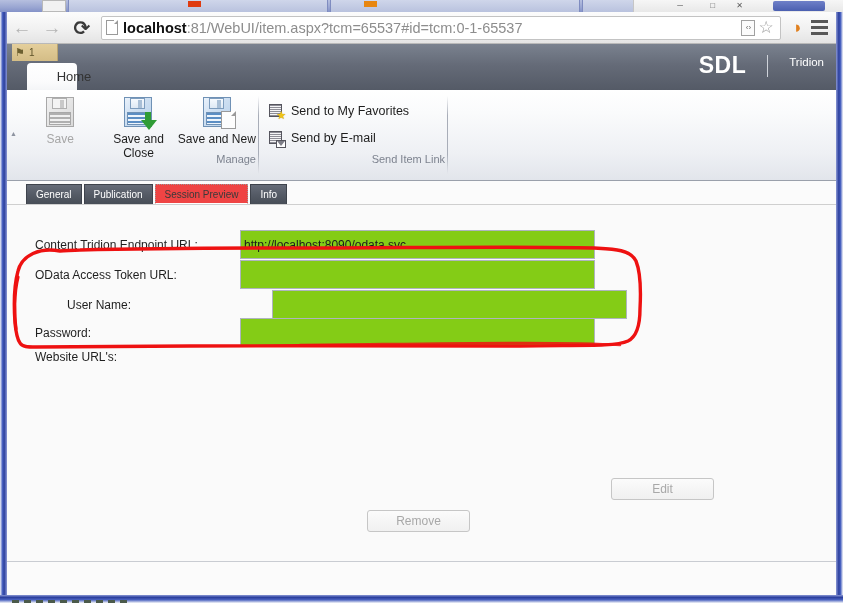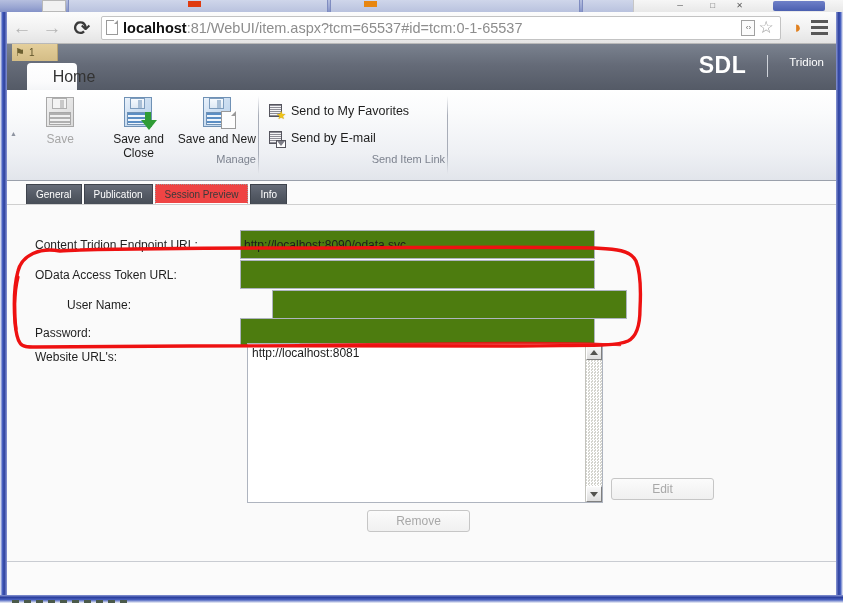--- a/index.html
+++ b/index.html
@@ -143,21 +143,21 @@
     border-right: 1px solid #b9a471;
   }
   .flag-glyph { font-size: 11px; color: #6d6030; line-height: 1; }
   .flag-count { font-size: 10px; color: #5d5228; }
   #home-tab {
     position: absolute; left: 20px; top: 19px;
     width: 50px; height: 27px;
     background: linear-gradient(to bottom, #ffffff 0%, #fbfbfc 70%, #f4f5f7 100%);
     border-radius: 4px 4px 0 0;
     display: flex; align-items: center; justify-content: center;
-    font-size: 16px; color: #333; padding-left: 44px;
+    font-size: 13px; color: #333; padding-left: 44px;
   }
   #sdl-logo {
     position: absolute; right: 12px; top: 10px;
     display: flex; align-items: flex-end; gap: 16px;
     color: #ffffff; user-select:none;
   }
   .sdl-word {
     font-size: 23px; font-weight: bold; letter-spacing: 0.5px;
     font-family: "Liberation Sans", sans-serif; line-height: 1;
   }
@@ -300,21 +300,21 @@
     background: #fafafa;
     overflow: hidden;
   }
   .field-row { position: absolute; display: flex; align-items: center; }
   .field-label {
     font-size: 12px; color: #1f1f1f;
     width: 205px; flex: none;
   }
   .field-input {
     height: 29px; border: 1px solid #aeb4bf;
-    background: #4d7c0f; outline: none;
+    background: #84cc16; outline: none;
     font-size: 12px; color: #1b1b1b;
     padding: 0 3px;
     font-family: "Liberation Sans", sans-serif;
   }
   .listbox {
     position: absolute;
     border: 1px solid #aeb4bf; background: #ffffff;
     overflow: hidden;
   }
   .listbox-item {
@@ -528,31 +528,20 @@
     </div>
 
     <div class="field-row" style="left:28px; top:113px; width:570px;">
       <label class="field-label">Password:</label>
       <input class="field-input" style="width: 355px;" type="password" value="">
     </div>
 
     <div style="position:absolute; left:28px; top:142px;">
       <label class="field-label">Website URL's:</label>
     </div>
-    <div class="listbox" style="left:240px; top:138px; width:356px; height:160px;">
-      <div class="listbox-item">http://localhost:8081</div>
-      <div class="lb-scroll">
-        <div class="sb-btn up">
-            <span class="sb-arrow-up"></span>
-          </div>
-        <div class="sb-btn down">
-            <span class="sb-arrow-down"></span>
-          </div>
-      </div>
-    </div>
 
     <div class="btn disabled" style="left:604px; top:273px; width:103px; position:absolute;">
       <span>Edit</span>
     </div>
 
 
     <div class="btn disabled" style="left:360px; top:305px; width:103px; position:absolute;">
       <span>Remove</span>
     </div>
   </div>

